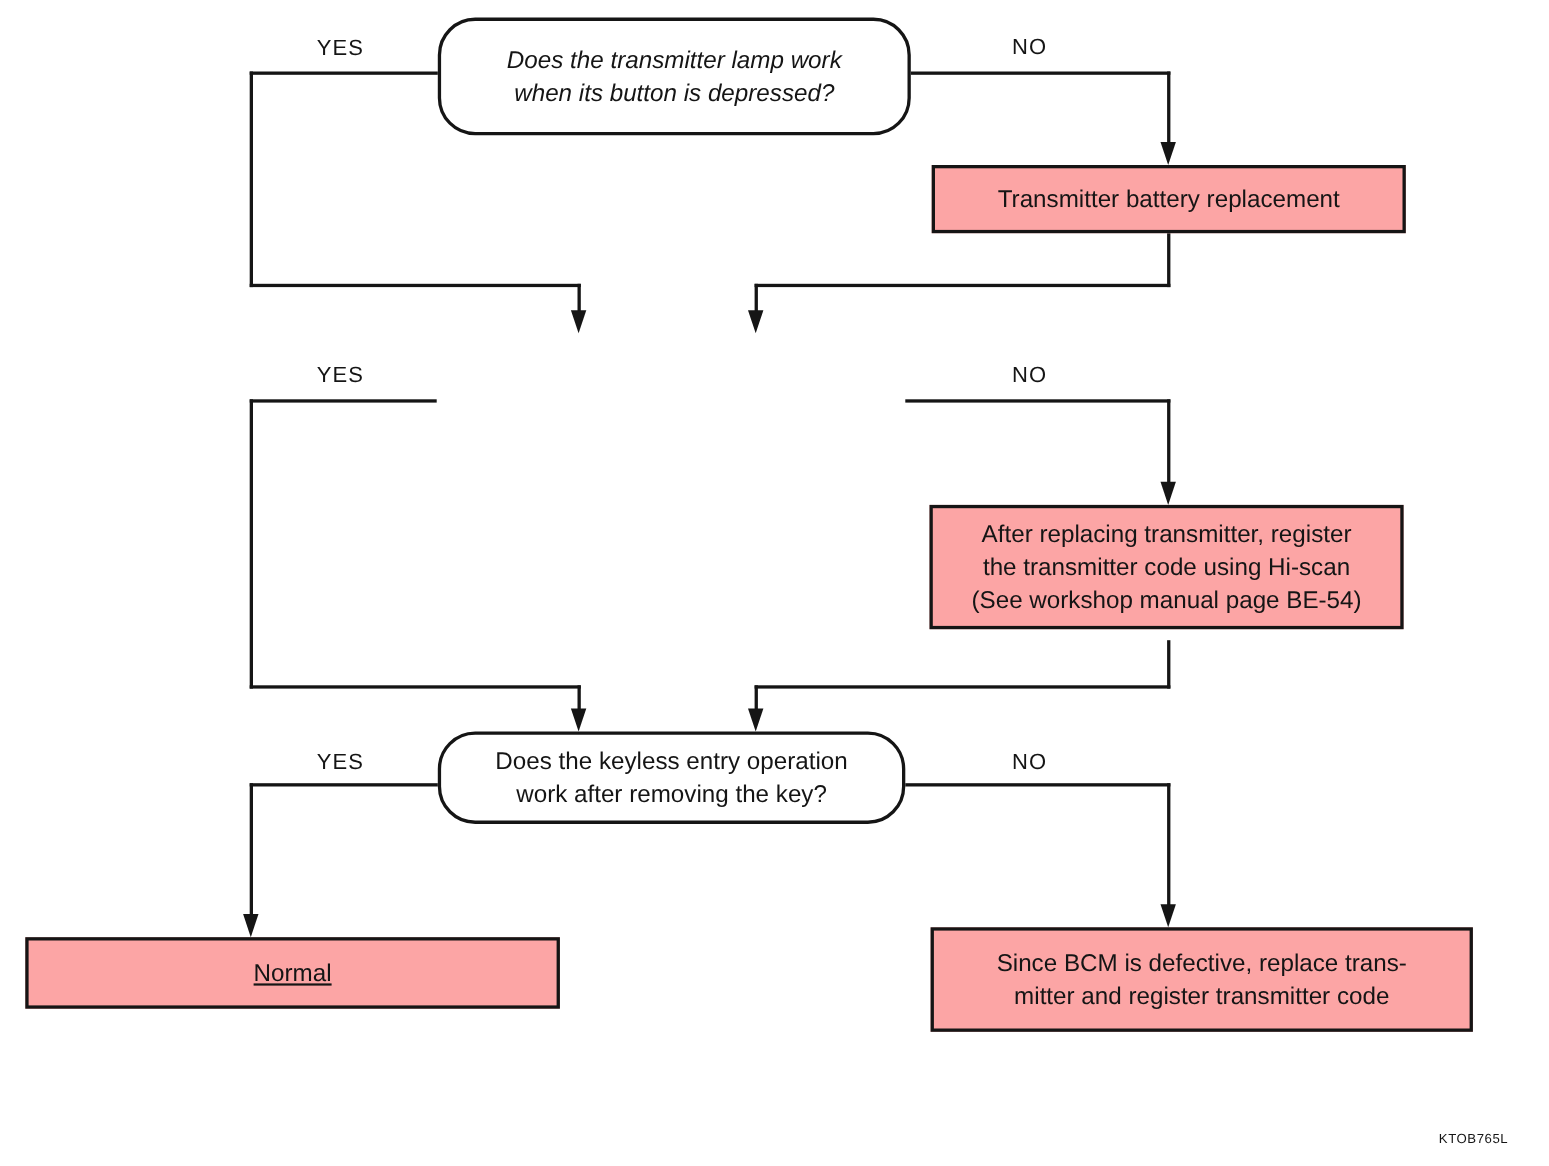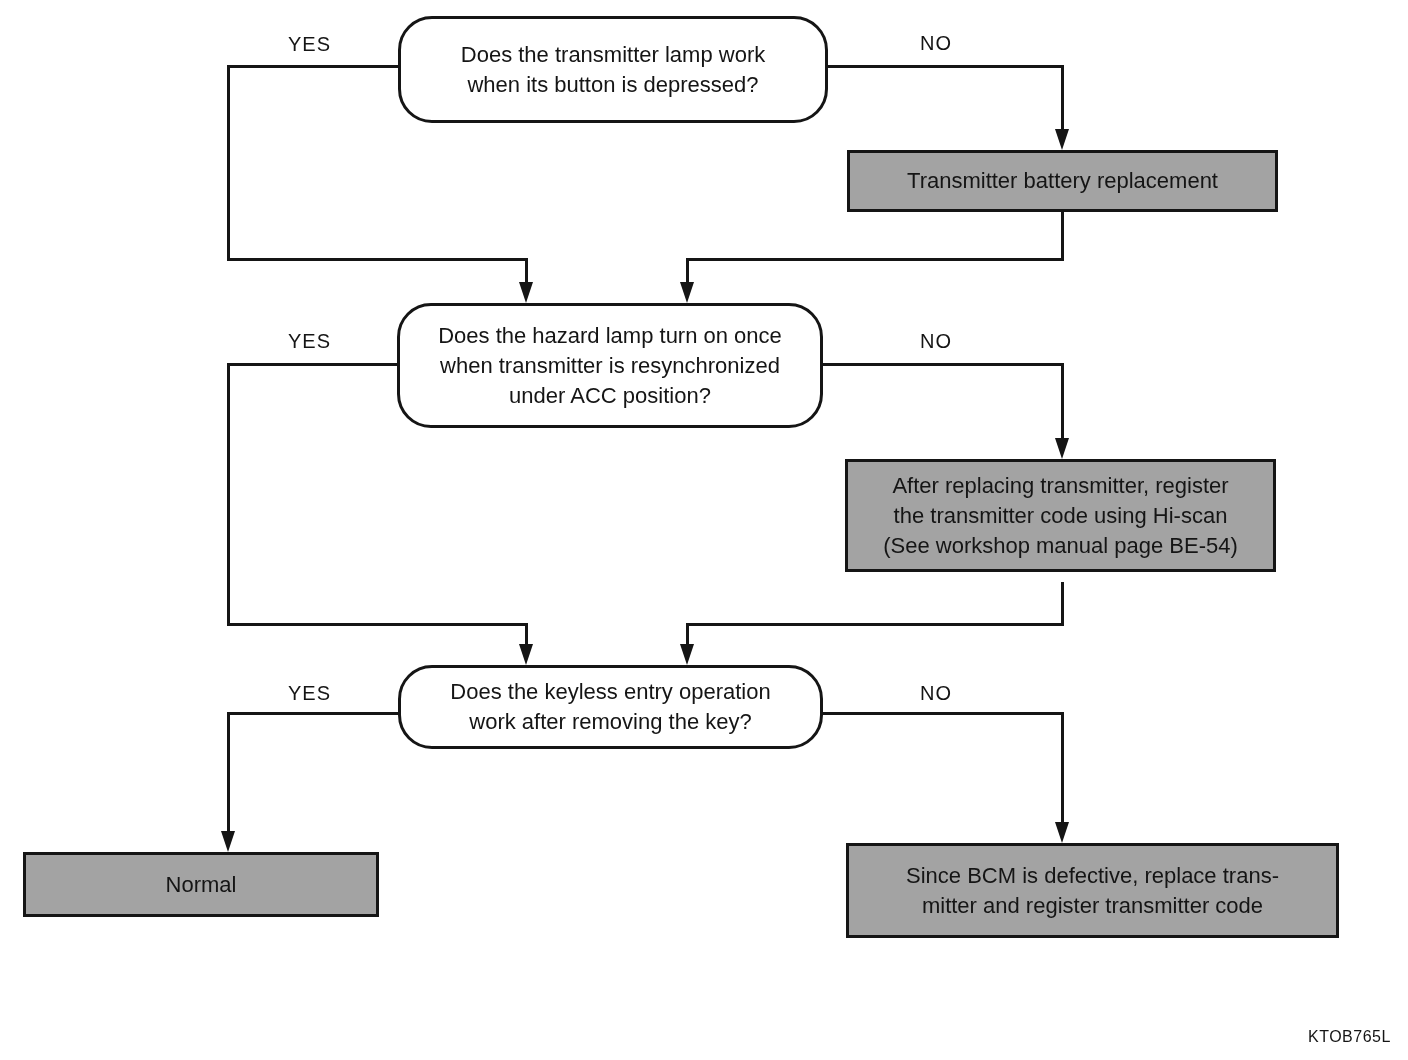--- a/index.html
+++ b/index.html
@@ -24,21 +24,21 @@
     text-align: center;
     font-size: 22px;
     line-height: 30px;
     white-space: pre-line;
     z-index: 2;
   }
   .action {
     position: absolute;
     box-sizing: border-box;
     border: 3px solid #151515;
-    background: #a3a3a3;
+    background: #fca5a5;
     display: flex;
     align-items: center;
     justify-content: center;
     text-align: center;
     font-size: 22px;
     line-height: 30px;
     white-space: pre-line;
     z-index: 2;
   }
   .hline { position: absolute; height: 3px; background: #151515; z-index: 1; }
@@ -52,56 +52,51 @@
     z-index: 1;
   }
   .branch-label {
     position: absolute;
     font-size: 20px;
     letter-spacing: 1px;
     z-index: 2;
   }
   .figure-code {
     position: absolute;
-    font-size: 16px;
+    font-size: 12px;
     letter-spacing: 0.5px;
   }
 </style>
 </head>
 <body>
 
 <div class="canvas">
 
-  <div class="decision" style="left:398px; top:16px; width:430px; height:107px;">
+  <div class="decision" style="left:398px; top:16px; width:430px; height:107px;font-style:italic;">
     <span>Does the transmitter lamp work
 when its button is depressed?</span>
   </div>
 
-  <div class="decision" style="left:397px; top:303px; width:426px; height:125px;">
-    <span>Does the hazard lamp turn on once
-when transmitter is resynchronized
-under ACC position?</span>
-  </div>
 
   <div class="decision" style="left:398px; top:665px; width:425px; height:84px;">
     <span>Does the keyless entry operation
 work after removing the key?</span>
   </div>
 
   <div class="action" style="left:847px; top:150px; width:431px; height:62px;">
     <span>Transmitter battery replacement</span>
   </div>
 
   <div class="action" style="left:845px; top:459px; width:431px; height:113px;">
     <span>After replacing transmitter, register
 the transmitter code using Hi-scan
 (See workshop manual page BE-54)</span>
   </div>
 
-  <div class="action" style="left:23px; top:852px; width:356px; height:65px;">
+  <div class="action" style="left:23px; top:852px; width:486px; height:65px;text-decoration:underline;">
     <span>Normal</span>
   </div>
 
   <div class="action" style="left:846px; top:843px; width:493px; height:95px;">
     <span>Since BCM is defective, replace trans-
 mitter and register transmitter code</span>
   </div>
 
   <div class="branch-label" style="left:288px; top:33px;">YES</div>
   <div class="branch-label" style="left:920px; top:32px;">NO</div>

